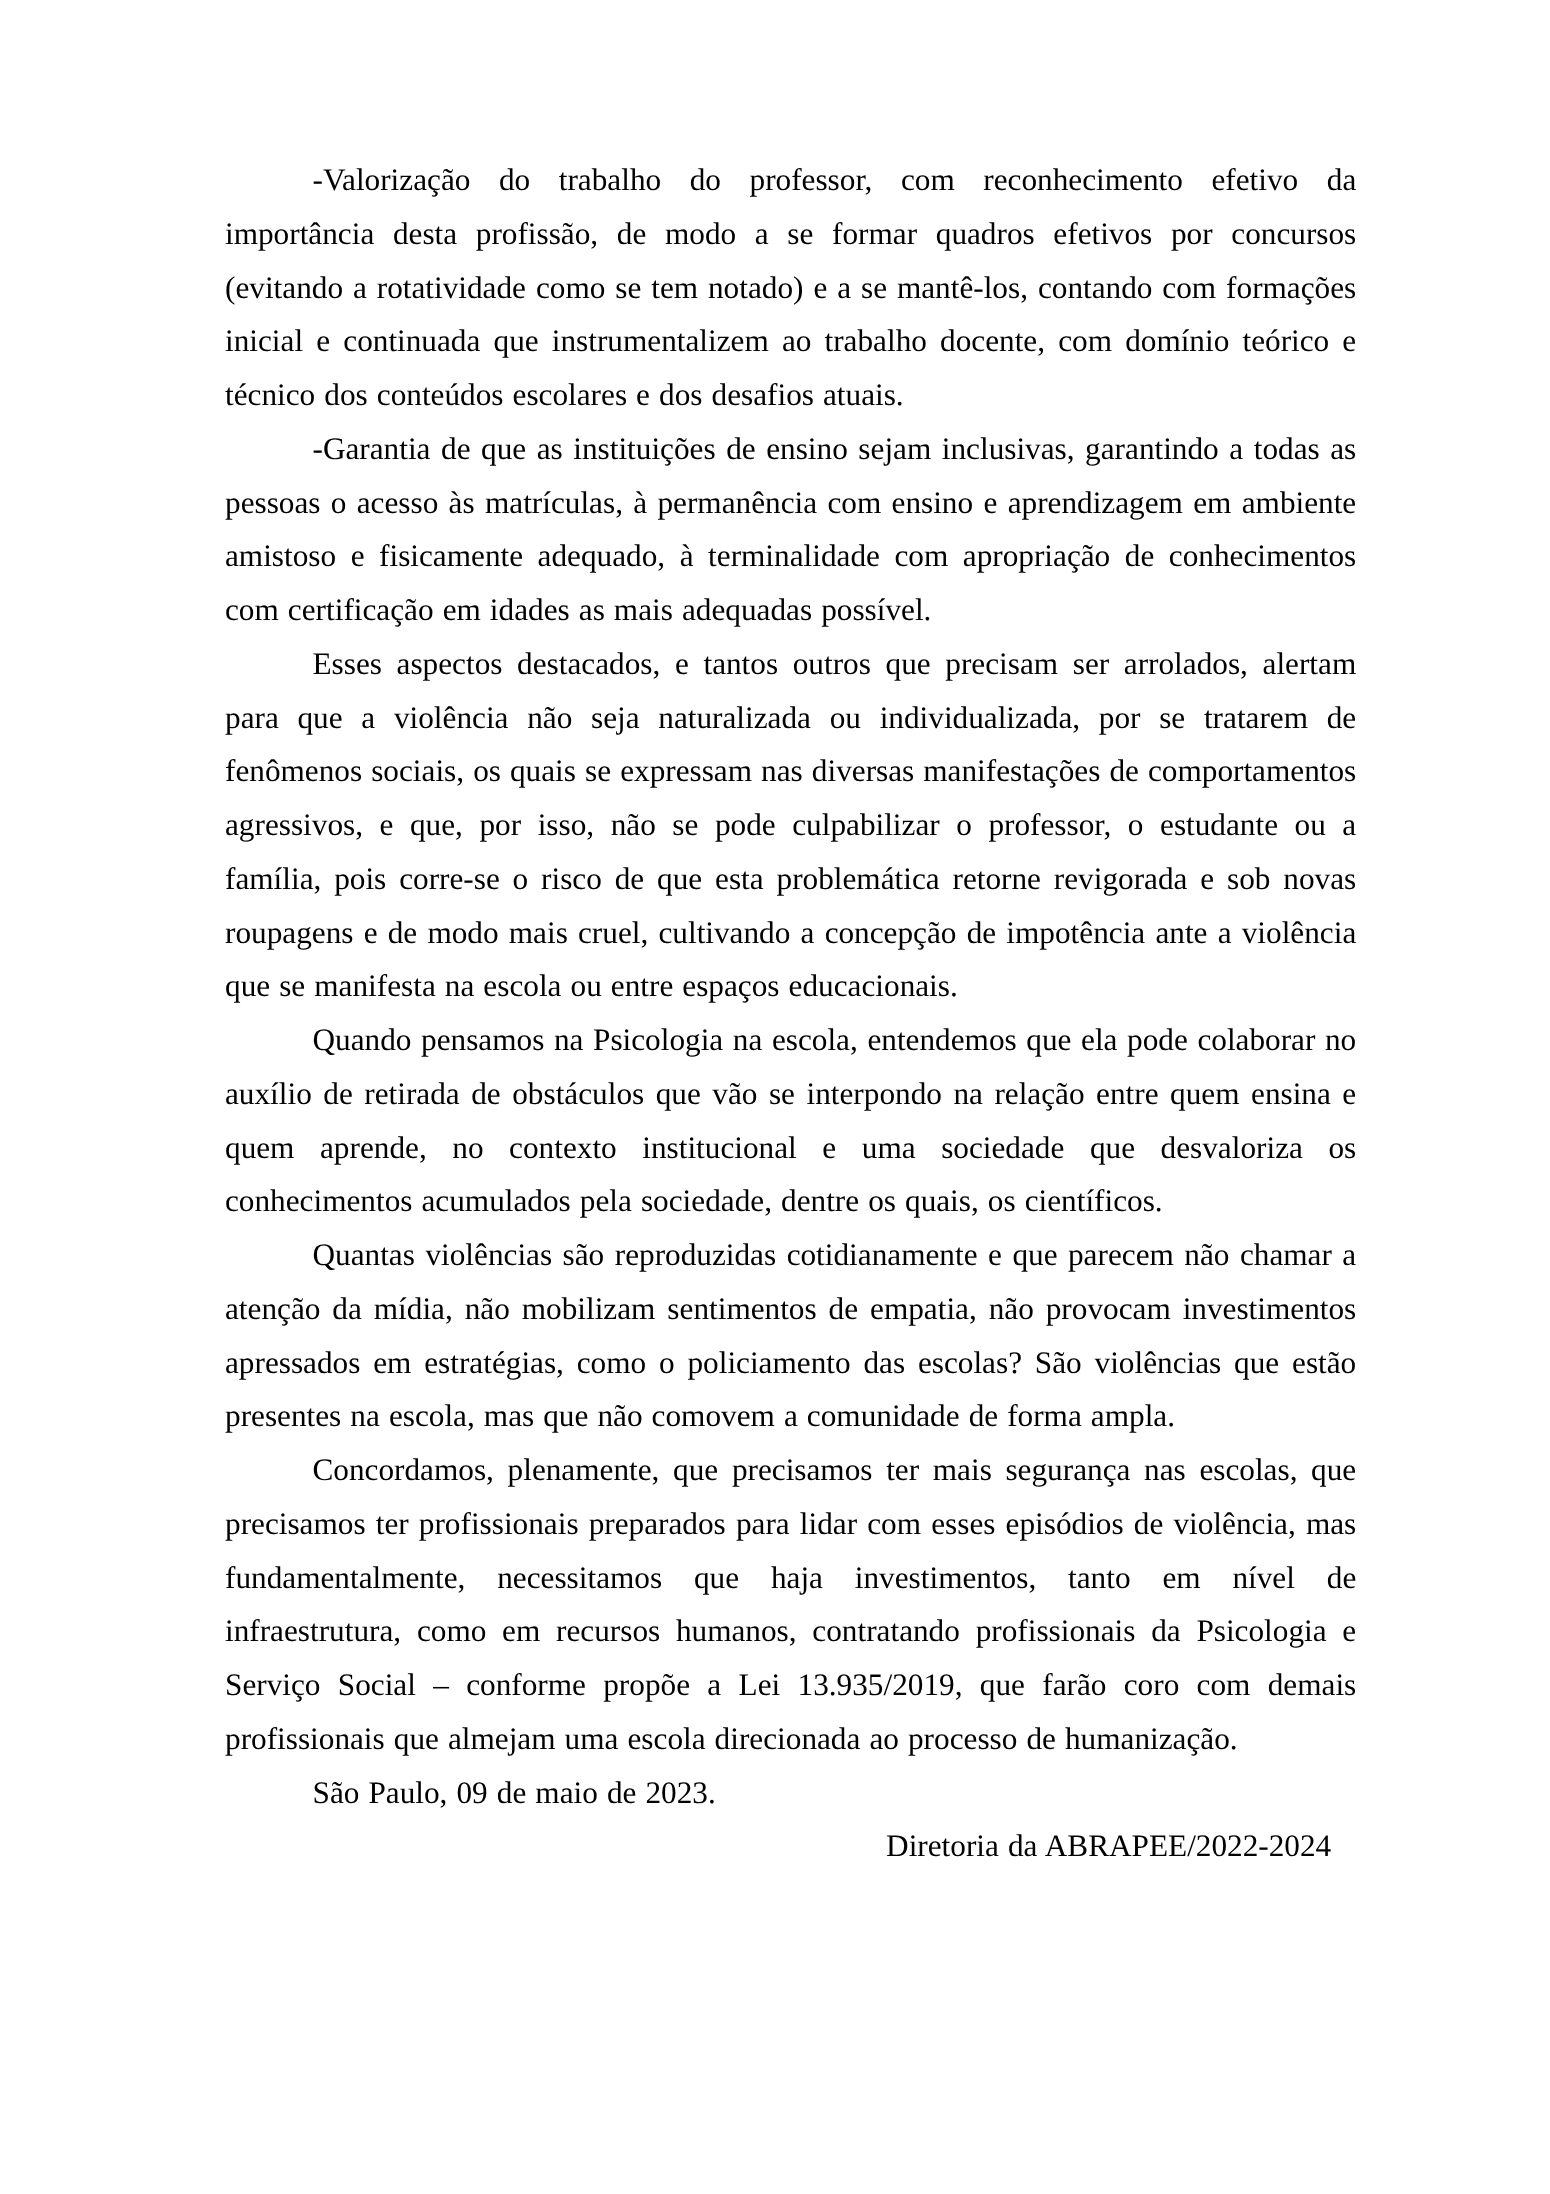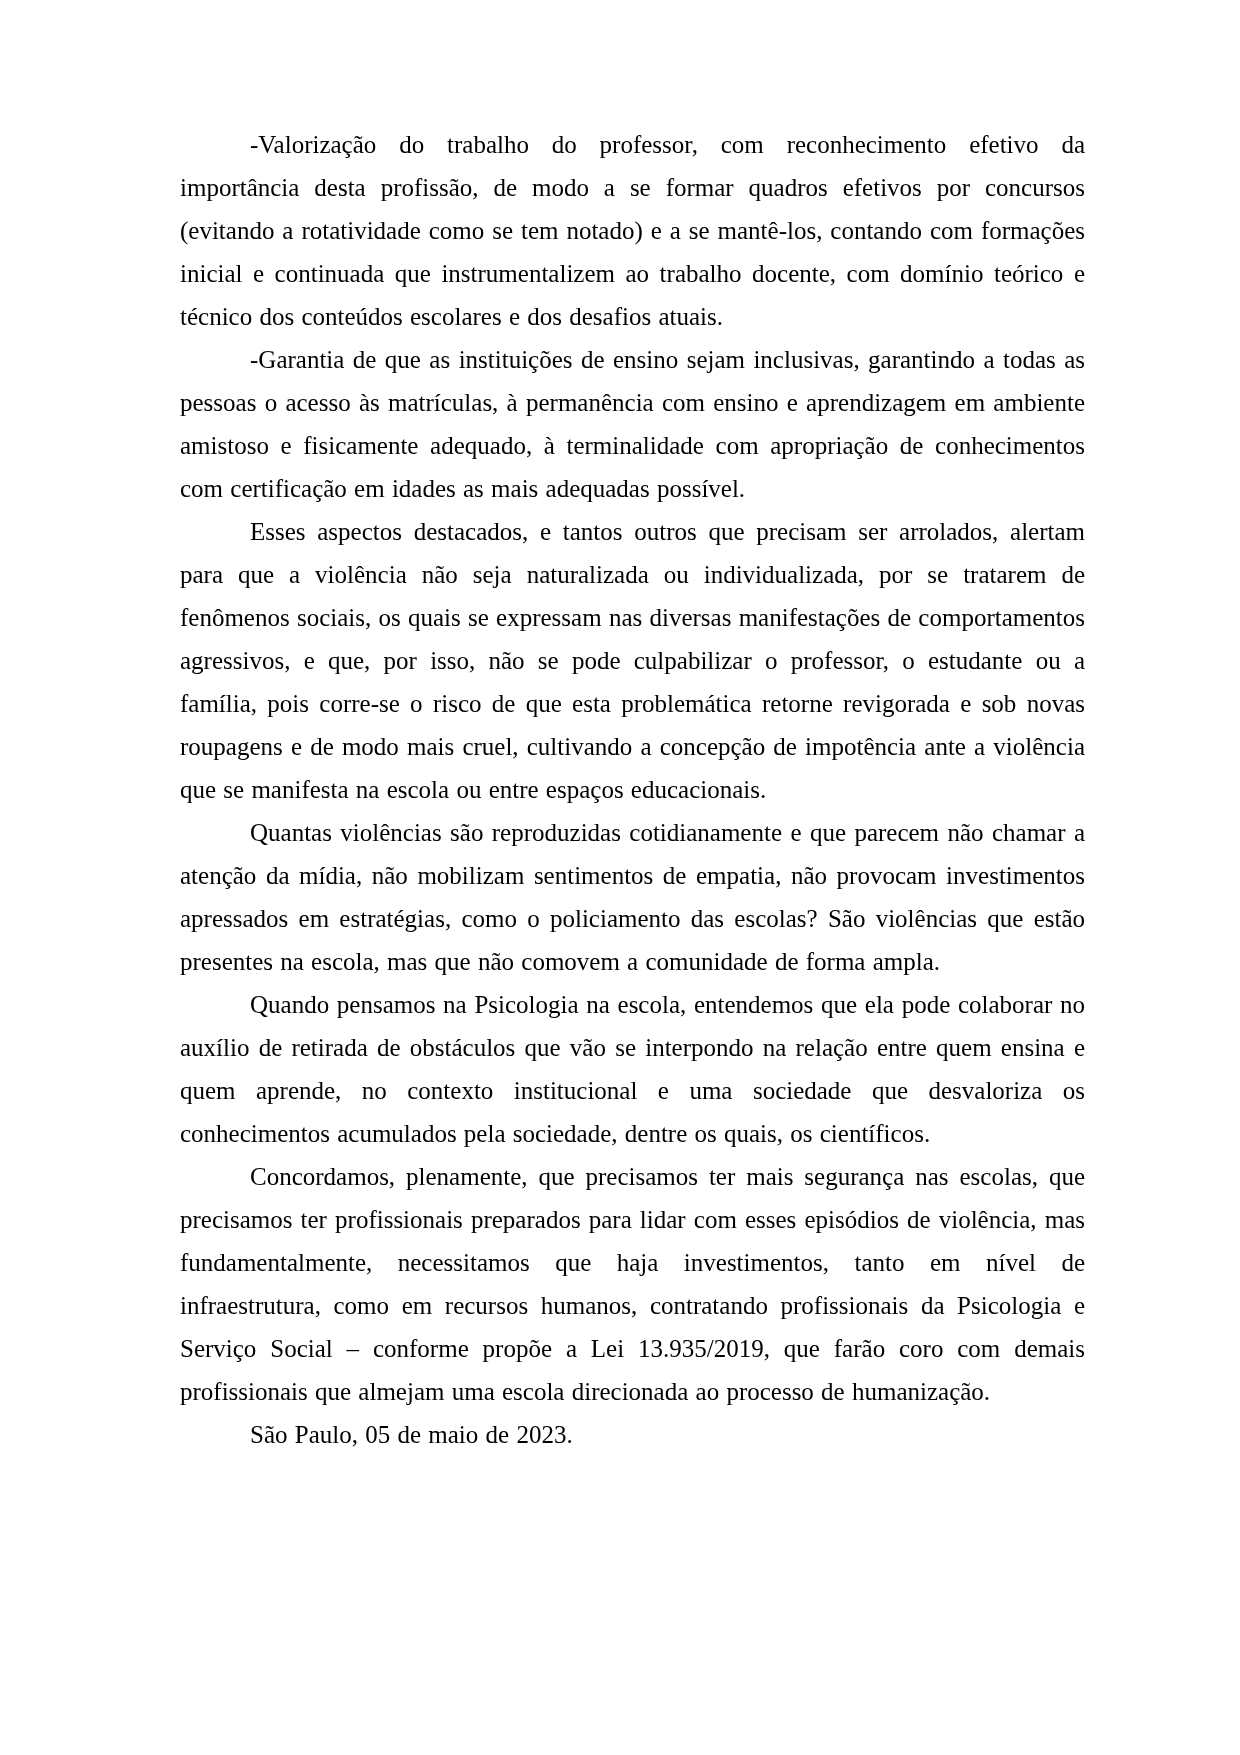--- a/index.html
+++ b/index.html
@@ -37,17 +37,18 @@
     padding-right: 20px;
   }
 </style>
 </head>
 <body>
 
 <div class="page">
   <p>-Valorização do trabalho do professor, com reconhecimento efetivo da importância desta profissão, de modo a se formar quadros efetivos por concursos (evitando a rotatividade como se tem notado) e a se mantê-los, contando com formações inicial e continuada que instrumentalizem ao trabalho docente, com domínio teórico e técnico dos conteúdos escolares e dos desafios atuais.</p>
   <p>-Garantia de que as instituições de ensino sejam inclusivas, garantindo a todas as pessoas o acesso às matrículas, à permanência com ensino e aprendizagem em ambiente amistoso e fisicamente adequado, à terminalidade com apropriação de conhecimentos com certificação em idades as mais adequadas possível.</p>
   <p>Esses aspectos destacados, e tantos outros que precisam ser arrolados,  alertam para que a violência não seja naturalizada ou individualizada, por se tratarem de fenômenos sociais, os quais se expressam nas diversas manifestações de comportamentos agressivos, e que, por isso, não se pode culpabilizar o professor, o estudante ou a família, pois corre-se o risco de que esta problemática retorne revigorada e sob novas roupagens e de modo mais cruel, cultivando a concepção de impotência ante a violência que se manifesta na escola ou entre espaços educacionais.</p>
+  <p>Quando pensamos na Psicologia na escola, entendemos que ela pode colaborar no auxílio de retirada de obstáculos que vão se interpondo na relação entre quem ensina e quem aprende, no contexto institucional e uma sociedade que desvaloriza os conhecimentos acumulados pela sociedade, dentre os quais, os científicos.</p>
   <p>Quantas violências são reproduzidas cotidianamente e que parecem não chamar a atenção da mídia, não mobilizam sentimentos de empatia, não provocam investimentos apressados em estratégias, como o policiamento das escolas? São violências que estão presentes na escola, mas que não comovem a comunidade de forma ampla.</p>
-  <p>Quando pensamos na Psicologia na escola, entendemos que ela pode colaborar no auxílio de retirada de obstáculos que vão se interpondo na relação entre quem ensina e quem aprende, no contexto institucional e uma sociedade que desvaloriza os conhecimentos acumulados pela sociedade, dentre os quais, os científicos.</p>
   <p>Concordamos, plenamente, que precisamos ter mais segurança nas escolas, que precisamos ter profissionais preparados para lidar com esses episódios de violência, mas fundamentalmente, necessitamos que haja investimentos, tanto em nível de infraestrutura, como em recursos humanos, contratando profissionais da Psicologia e Serviço Social – conforme propõe a Lei 13.935/2019, que farão coro com demais profissionais que almejam uma escola direcionada ao processo de humanização.</p>
-  <p class="date-line">São Paulo, 05 de maio de 2023.</p>
+  <p class="date-line">São Paulo, 09 de maio de 2023.</p>
+  <p class="signature">Diretoria da ABRAPEE/2022-2024</p>
 </div>
 
 </body></html>

